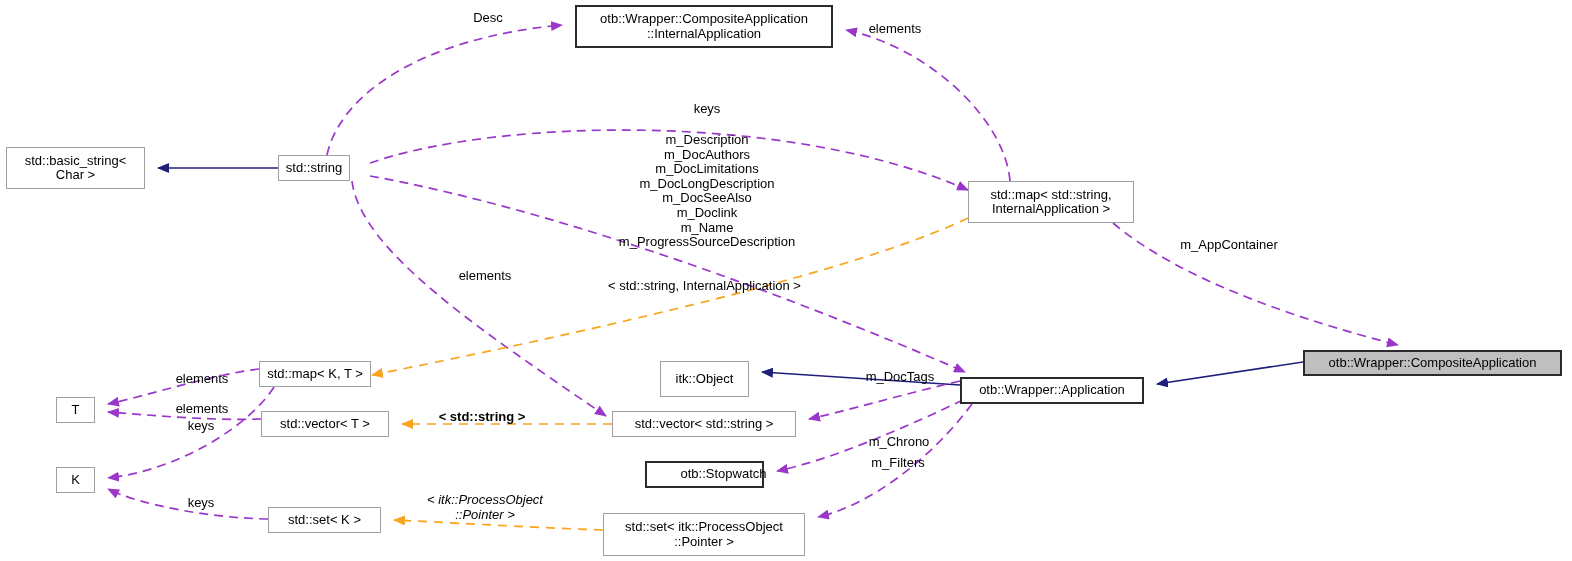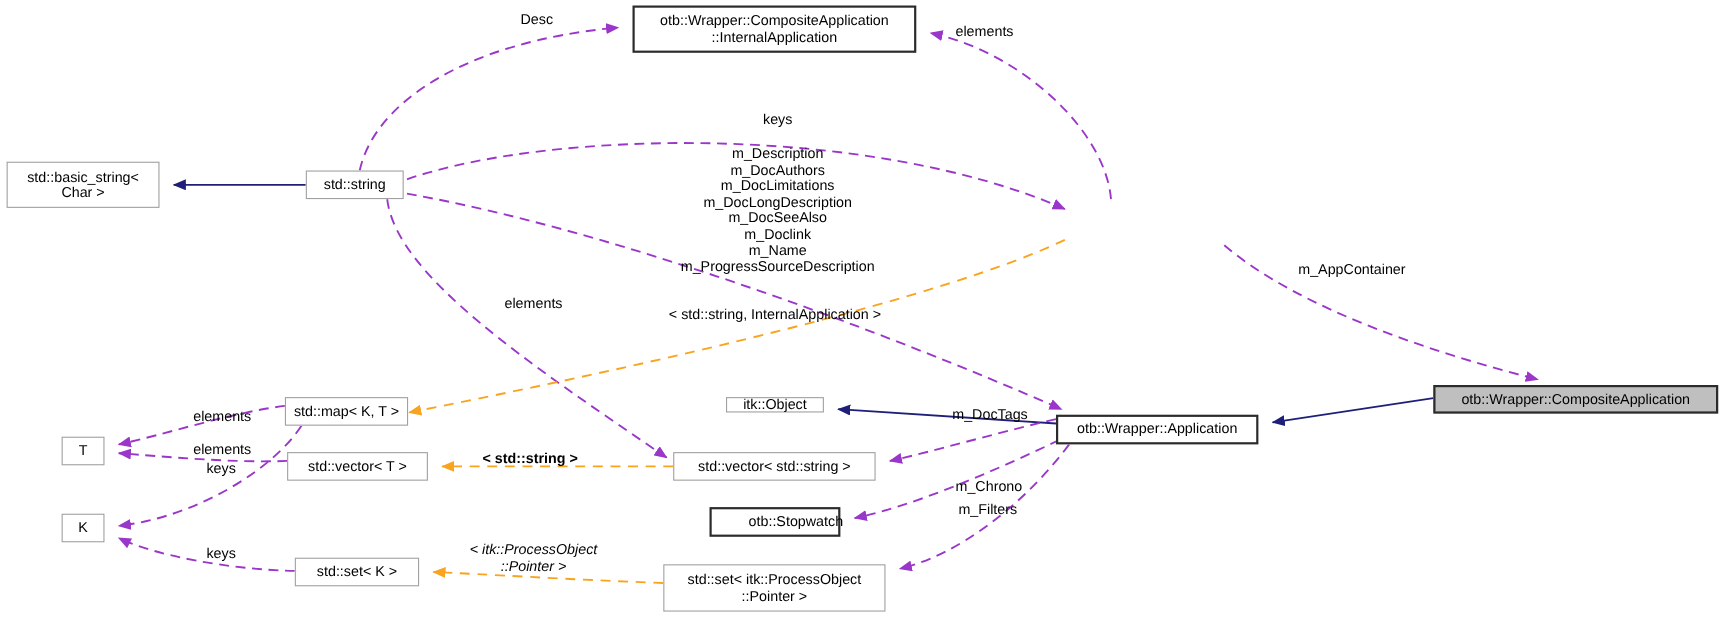--- a/index.html
+++ b/index.html
@@ -102,37 +102,39 @@
     <g fill="none" stroke="#f8a41e" stroke-width="1.7" stroke-dasharray="9,7">
       <path d="M968,218 C860,270 600,330 372,375" marker-end="url(#arrow-template)"></path>
       <path d="M612,424 L402,424" marker-end="url(#arrow-template)"></path>
       <path d="M603,530 C520,527 440,522 394,520" marker-end="url(#arrow-template)"></path>
     </g>
   </svg>
 
   <div class="node" style="left:6px; top:147px; width:139px; height:42px;">std::basic_string&lt;
 Char &gt;</div>
 
-  <div class="node" style="left:278px; top:155px; width:89px; height:26px;">std::string</div>
+  <div class="node" style="left:278px; top:155px; width:72px; height:26px;">std::string</div>
 
   <div class="node thick" style="left:575px; top:5px; width:258px; height:43px;">otb::Wrapper::CompositeApplication
 ::InternalApplication</div>
 
+  <div class="node" style="left:968px; top:181px; width:166px; height:42px;">std::map&lt; std::string,
+InternalApplication &gt;</div>
 
   <div class="node" style="left:259px; top:361px; width:112px; height:26px;">std::map&lt; K, T &gt;</div>
 
   <div class="node" style="left:261px; top:411px; width:128px; height:26px;">std::vector&lt; T &gt;</div>
 
   <div class="node" style="left:268px; top:507px; width:113px; height:26px;">std::set&lt; K &gt;</div>
 
   <div class="node" style="left:56px; top:397px; width:39px; height:26px;">T</div>
 
   <div class="node" style="left:56px; top:467px; width:39px; height:26px;">K</div>
 
-  <div class="node" style="left:660px; top:361px; width:89px; height:14px;">itk::Object</div>
+  <div class="node" style="left:660px; top:361px; width:89px; height:36px;">itk::Object</div>
 
   <div class="node" style="left:612px; top:411px; width:184px; height:26px;">std::vector&lt; std::string &gt;</div>
 
   <div class="node thick" style="left:645px; top:461px; width:119px; height:27px;padding-left:43px;">otb::Stopwatch</div>
 
   <div class="node" style="left:603px; top:513px; width:202px; height:43px;">std::set&lt; itk::ProcessObject
 ::Pointer &gt;</div>
 
   <div class="node thick" style="left:960px; top:377px; width:184px; height:27px;">otb::Wrapper::Application</div>
 

